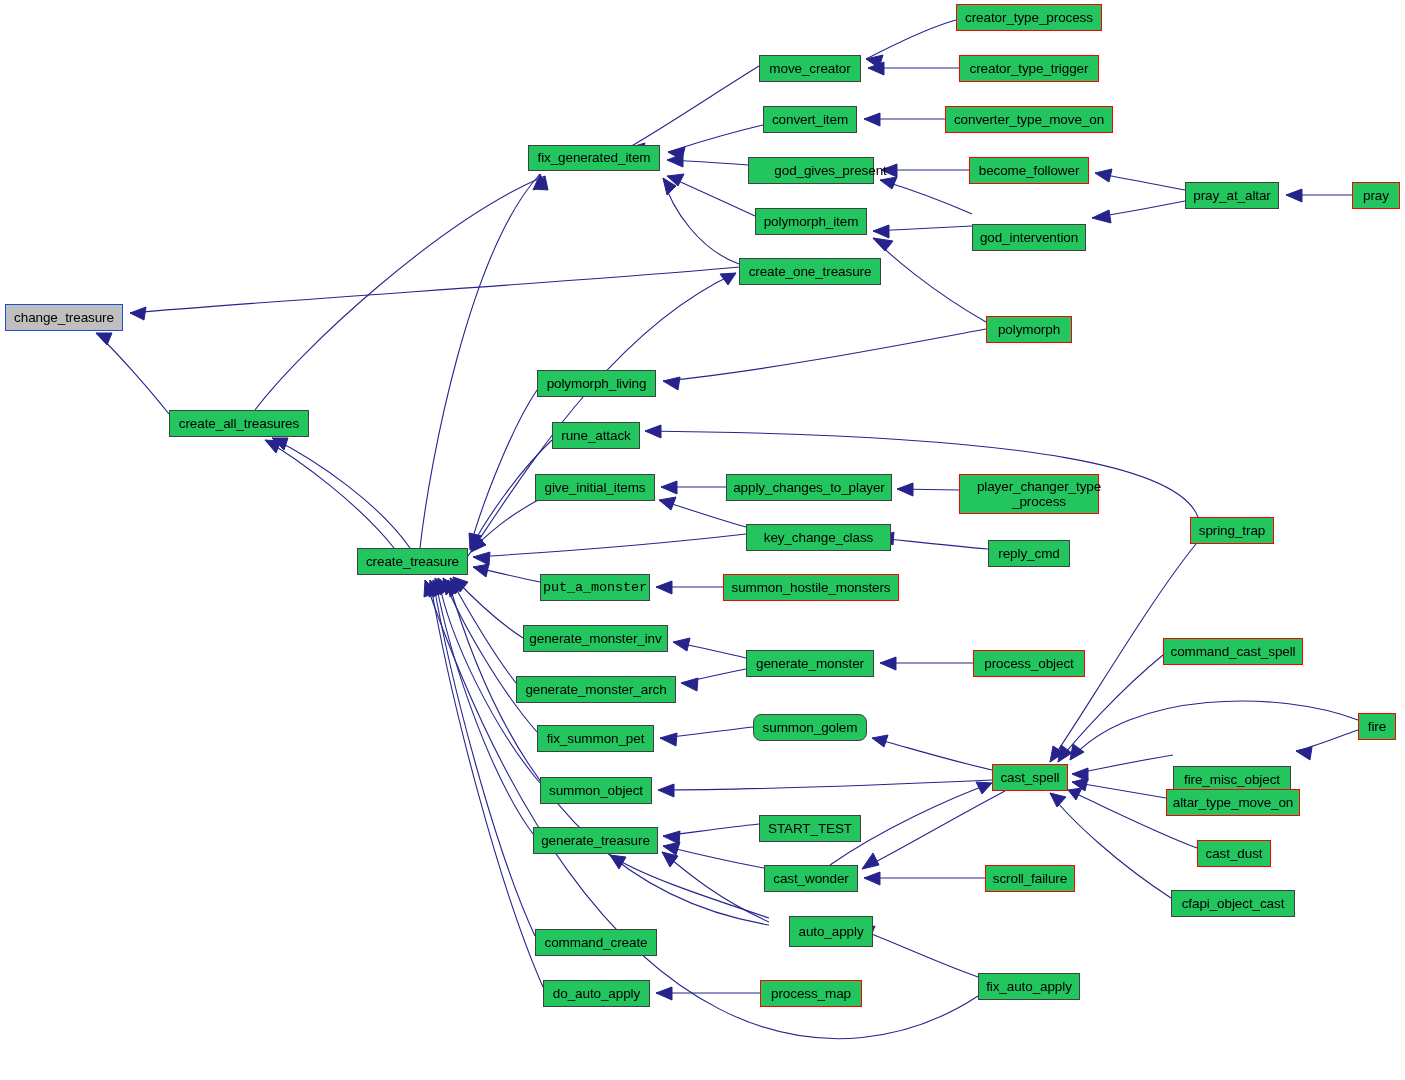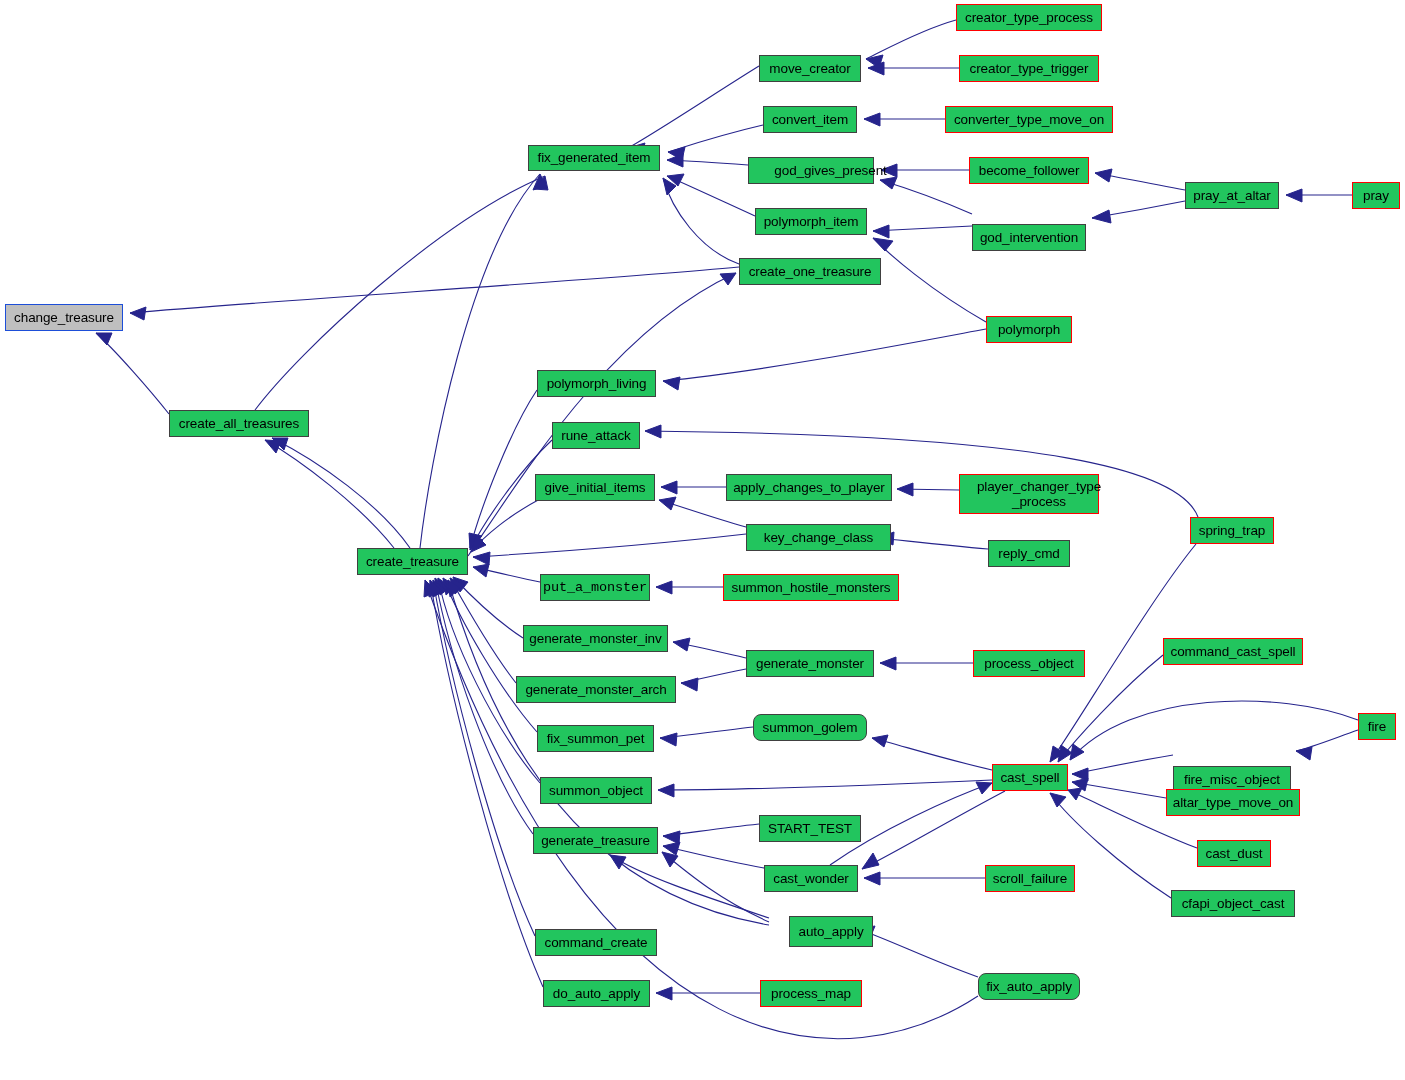--- a/index.html
+++ b/index.html
@@ -358,17 +358,17 @@
       <div class="node" style="left: 540px; top: 777px; width: 112px; height: 27px;">summon_object</div>
       <div class="node red" style="left: 1166px; top: 789px; width: 134px; height: 27px;">altar_type_move_on</div>
       <div class="node" style="left: 759px; top: 815px; width: 102px; height: 27px;">START_TEST</div>
       <div class="node" style="left: 533px; top: 827px; width: 125px; height: 27px;">generate_treasure</div>
       <div class="node red" style="left: 1197px; top: 840px; width: 74px; height: 27px;">cast_dust</div>
       <div class="node" style="left: 764px; top: 865px; width: 94px; height: 27px;">cast_wonder</div>
       <div class="node red" style="left: 985px; top: 865px; width: 90px; height: 27px;">scroll_failure</div>
       <div class="node" style="left: 1171px; top: 890px; width: 124px; height: 27px;">cfapi_object_cast</div>
       <div class="node" style="left: 769px; top: 916px; width: 84px; height: 31px; margin-left: 20px;">auto_apply</div>
       <div class="node" style="left: 535px; top: 929px; width: 122px; height: 27px;">command_create</div>
-      <div class="node" style="left: 978px; top: 973px; width: 102px; height: 27px; border-radius: 8px;">fix_auto_apply</div>
+      <div class="node" style="left: 978px; top: 973px; width: 102px; height: 27px;">fix_auto_apply</div>
       <div class="node" style="left: 543px; top: 980px; width: 107px; height: 27px;">do_auto_apply</div>
       <div class="node red" style="left: 760px; top: 980px; width: 102px; height: 27px;">process_map</div>
     </div>
 </div>
 
 </body></html>

